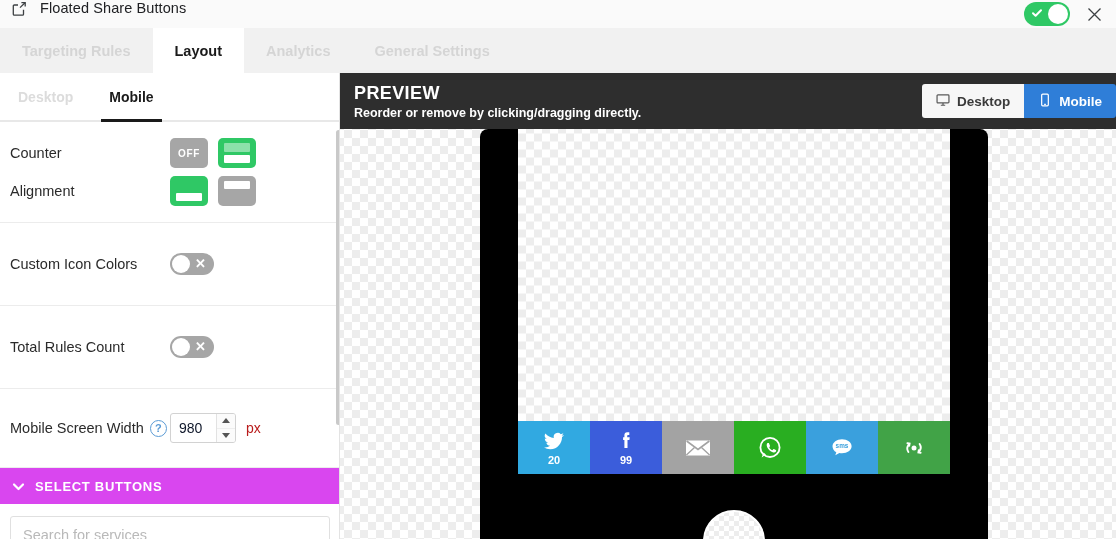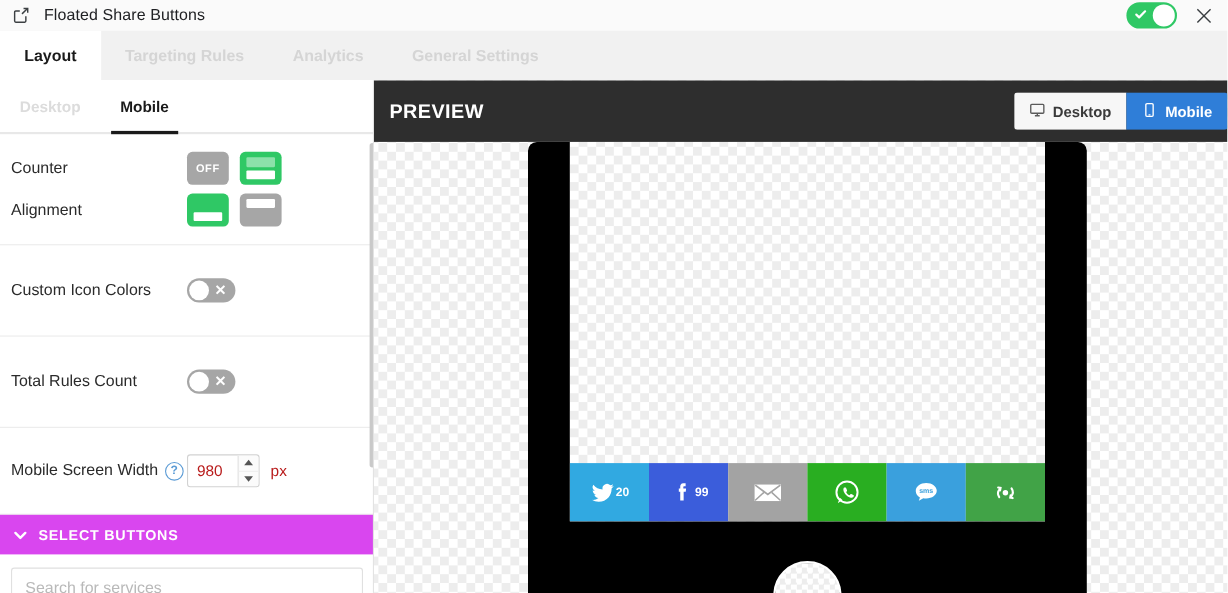--- a/index.html
+++ b/index.html
@@ -22,21 +22,20 @@
     overflow: hidden;
   }
 
   
   .titlebar {
     position: absolute;
     left: 0; top: 0;
     width: 1116px; height: 28px;
     background: #fafafa;
     display: flex;
-    align-items: center;
   }
   .titlebar-icon {
     width: 18px; height: 18px;
     margin-left: 10px;
     display: flex; align-items: center; justify-content: center;
     color: #3c4043;
   }
   .titlebar-title {
     margin-left: 12px;
     font-size: 14.5px;
@@ -246,21 +245,21 @@
     height: 28px;
     background: #fff;
     overflow: hidden;
   }
   .num-value {
     width: 37px;
     display: flex;
     align-items: center;
     padding-left: 8px;
     font-size: 14px;
-    color: #b91c1c;
+    color: #0f172a;
   }
   .spin {
     width: 18px;
     border-left: 1px solid #e2e2e2;
     background: #fbfbfb;
     display: flex;
     flex-direction: column;
   }
   .spin div {
     flex: 1;
@@ -410,21 +409,21 @@
   .share-bar {
     position: absolute;
     left: 0; bottom: 0;
     width: 432px;
     height: 53px;
     display: flex;
   }
   .share-btn {
     flex: 1;
     display: flex;
-    flex-direction: row;
+    flex-direction: column;
     align-items: center;
     justify-content: center;
     color: #ffffff;
     cursor: pointer;
     position: relative;
   }
   .share-btn svg { display: block; }
   .share-count {
     font-size: 11px;
     font-weight: bold;
@@ -455,25 +454,25 @@
       </div>
       <div class="close-x">
         <svg width="15" height="15" viewBox="0 0 15 15" stroke="currentColor" stroke-width="1.3">
           <path d="M1.5 1.5 13.5 13.5M13.5 1.5 1.5 13.5"></path>
         </svg>
       </div>
     </div>
   </div>
 
   <div class="tabstrip">
+    <div class="tab">
+      <span>Targeting Rules</span>
+    </div>
     <div class="tab active">
       <span>Layout</span>
-    </div>
-    <div class="tab">
-      <span>Targeting Rules</span>
     </div>
     <div class="tab">
       <span>Analytics</span>
     </div>
     <div class="tab">
       <span>General Settings</span>
     </div>
   </div>
 
   <div class="left-panel">
@@ -570,20 +569,21 @@
   </div>
 
   <div class="panel-scrollbar"></div>
   <div class="panel-divider"></div>
 
   <div class="preview">
 
     <div class="preview-header">
       <div class="preview-titles">
         <div class="preview-title">PREVIEW</div>
+        <div class="preview-sub">Reorder or remove by clicking/dragging directly.</div>
       </div>
       <div class="device-toggle">
         <div class="device-btn">
           <span>
             <svg width="14" height="14" viewBox="0 0 16 16" fill="none" stroke="#5a5a5a" stroke-width="1.4">
               <rect x="1.2" y="2.2" width="13.6" height="9.2" rx="1"></rect>
               <path d="M5.5 14h5M8 11.4V14"></path>
             </svg>
           </span>
           <span>Desktop</span>

